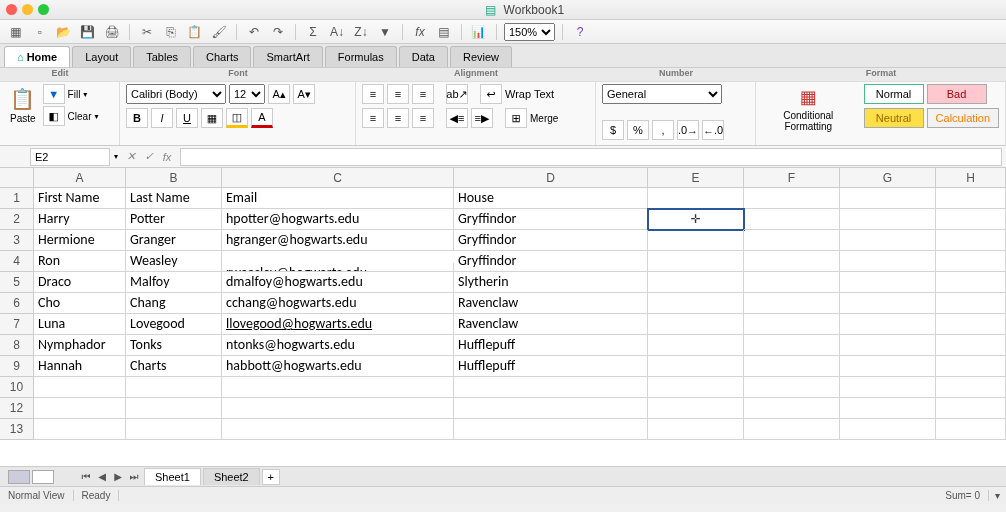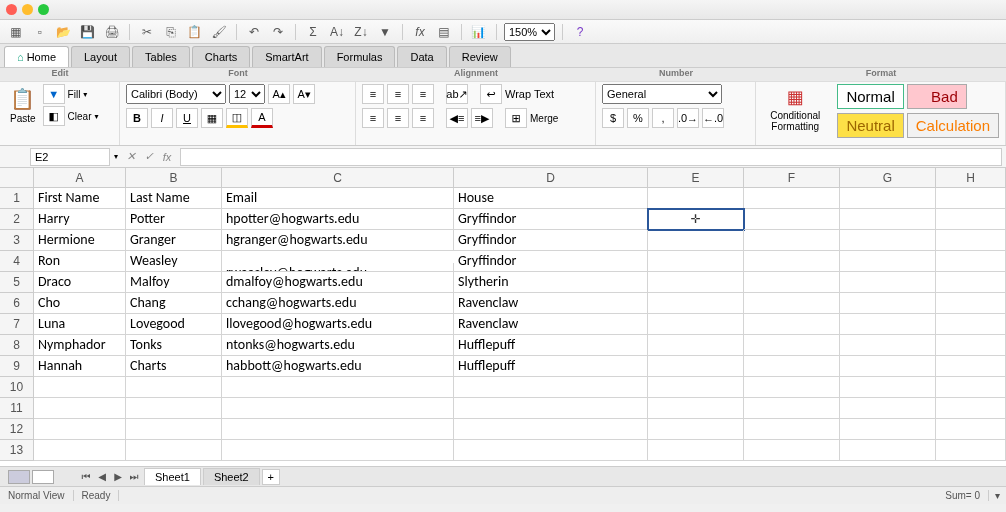--- a/index.html
+++ b/index.html
@@ -8,33 +8,33 @@
 .traffic { display: flex; gap: 5px; }
 .traffic span { width: 11px; height: 11px; border-radius: 50%; display: inline-block; }
 .tl-red { background: #ff5f56; } .tl-yel { background: #ffbd2e; } .tl-grn { background: #27c93f; }
 .title-center { flex: 1; text-align: center; color: #444; font-size: 12px; }
 .qat { height: 24px; background: linear-gradient(#fafafa,#efefef); display: flex; align-items: center; gap: 4px; padding: 0 6px; border-bottom: 1px solid #ccc; }
 .qat-btn { width: 20px; height: 18px; display: inline-flex; align-items: center; justify-content: center; font-size: 12px; color: #555; cursor: pointer; }
 .qat-sep { width: 1px; height: 16px; background: #ccc; margin: 0 3px; }
 .zoom-sel { font-size: 11px; height: 18px; }
 .ribbon-tabs { height: 24px; display: flex; gap: 2px; padding: 0 4px; background: #e8e8e8; border-bottom: 1px solid #ccc; align-items: flex-end; }
 .ribbon-tab { padding: 4px 12px; background: #d8d8d8; border: 1px solid #bbb; border-bottom: none; border-radius: 3px 3px 0 0; cursor: pointer; font-size: 11px; }
-.ribbon-tab.active { background: #fff; font-weight: normal; }
+.ribbon-tab.active { background: #fff; font-weight: bold; }
 .home-ico { color: #2a8; margin-right: 3px; }
 .ribbon-body { height: 64px; background: #f9f9f9; border-bottom: 1px solid #ccc; display: flex; }
 .group { border-right: 1px solid #ddd; padding: 2px 6px; display: flex; flex-direction: column; position: relative; }
 .ribbon-labels { height: 14px; background: #eaeaea; display: flex; font-size: 9px; color: #777; border-bottom: 1px solid #ddd; }
 .ribbon-labels span { text-align: center; font-weight: bold; }
 .big-btn { display: flex; flex-direction: column; align-items: center; justify-content: center; gap: 2px; padding: 2px 4px; cursor: pointer; font-size: 10px; }
 .row { display: flex; gap: 3px; align-items: center; }
 .mini { width: 22px; height: 20px; border: 1px solid #ccc; background: #fff; display: inline-flex; align-items: center; justify-content: center; font-size: 11px; cursor: pointer; }
 .font-sel { width: 100px; height: 20px; font-size: 11px; }
 .size-sel { width: 36px; height: 20px; font-size: 11px; }
 .fmt-sel { width: 120px; height: 20px; font-size: 11px; }
-.cell-style { border: 1px solid #aaa; padding: 3px 8px; font-size: 15px; min-width: 60px; display: inline-block; text-align: right; }
+.cell-style { border: 1px solid #aaa; padding: 3px 8px; font-size: 11px; min-width: 60px; display: inline-block; text-align: center; }
 .namebox-row { height: 22px; display: flex; align-items: center; background: #f5f5f5; border-bottom: 1px solid #ccc; }
 .namebox { width: 80px; height: 18px; margin-left: 30px; border: 1px solid #ccc; background: #fff; font-size: 11px; padding: 0 4px; }
 .fx-btn { width: 18px; height: 18px; display: inline-flex; align-items: center; justify-content: center; color: #888; font-style: italic; font-size: 11px; }
 .formula-bar { flex: 1; height: 18px; border: 1px solid #ccc; background: #fff; margin: 0 4px; }
 .grid-area { height: 298px; overflow: hidden; background: #fff; display: flex; flex-direction: column; }
 .col-headers { display: flex; height: 20px; border-bottom: 1px solid #ccc; }
 .corner { width: 34px; background: #f5f5f5; border-right: 1px solid #ccc; }
 .ch { background: #f5f5f5; border-right: 1px solid #ccc; display: flex; align-items: center; justify-content: center; font-size: 12px; color: #555; }
 .grid-rows { flex: 1; overflow: auto; }
 .grow { display: flex; height: 21px; }
@@ -55,20 +55,24 @@
 </style>
 </head>
 <body>
 
 <div class="titlebar">
   <div class="traffic">
     <span class="tl-red"></span>
     <span class="tl-yel"></span>
     <span class="tl-grn"></span>
   </div>
+  <div class="title-center">
+    <span class="doc-ico">▤</span>
+    <span>Workbook1</span>
+  </div>
 </div>
 
 <div class="qat">
   <span class="qat-btn">▦</span>
   <span class="qat-btn">▫</span>
   <span class="qat-btn">📂</span>
   <span class="qat-btn">💾</span>
   <span class="qat-btn">🖨</span>
   <div class="qat-sep"></div>
   <span class="qat-btn">✂</span>
@@ -179,21 +183,21 @@
       <span style="width:6px"></span>
       <span class="mini">◀≡</span>
       <span class="mini">≡▶</span>
       <span style="width:6px"></span>
       <span class="mini">⊞</span>
       <span style="font-size:10px">Merge</span>
     </div>
   </div>
 
   <div class="group" style="width:160px">
-    <div class="row" style="margin-bottom:4px">
+    <div class="row" style="margin-bottom:16px">
       <select class="fmt-sel"><option>General</option></select>
     </div>
     <div class="row">
       <span class="mini">$</span>
       <span class="mini">%</span>
       <span class="mini">,</span>
       <span class="mini">.0→</span>
       <span class="mini">←.0</span>
     </div>
   </div>
@@ -305,21 +309,21 @@
         <div class="cell" style="width: 194px;">Ravenclaw</div>
         <div class="cell" style="width: 96px;"></div>
         <div class="cell" style="width: 96px;"></div>
         <div class="cell" style="width: 96px;"></div>
         <div class="cell" style="width: 70px;"></div>
       </div>
       <div class="grow">
         <div class="rh">7</div>
         <div class="cell" style="width: 92px;">Luna</div>
         <div class="cell" style="width: 96px;">Lovegood</div>
-        <div class="cell" style="width: 232px;">llovegood@hogwarts.edu</div>
+        <div class="cell" style="width: 232px; text-decoration: underline;">llovegood@hogwarts.edu</div>
         <div class="cell" style="width: 194px;">Ravenclaw</div>
         <div class="cell" style="width: 96px;"></div>
         <div class="cell" style="width: 96px;"></div>
         <div class="cell" style="width: 96px;"></div>
         <div class="cell" style="width: 70px;"></div>
       </div>
       <div class="grow">
         <div class="rh">8</div>
         <div class="cell" style="width: 92px;">Nymphador</div>
         <div class="cell" style="width: 96px;">Tonks</div>
@@ -336,31 +340,20 @@
         <div class="cell" style="width: 96px;">Charts</div>
         <div class="cell" style="width: 232px;">habbott@hogwarts.edu</div>
         <div class="cell" style="width: 194px;">Hufflepuff</div>
         <div class="cell" style="width: 96px;"></div>
         <div class="cell" style="width: 96px;"></div>
         <div class="cell" style="width: 96px;"></div>
         <div class="cell" style="width: 70px;"></div>
       </div>
       <div class="grow">
         <div class="rh">10</div>
-        <div class="cell" style="width: 92px;"></div>
-        <div class="cell" style="width: 96px;"></div>
-        <div class="cell" style="width: 232px;"></div>
-        <div class="cell" style="width: 194px;"></div>
-        <div class="cell" style="width: 96px;"></div>
-        <div class="cell" style="width: 96px;"></div>
-        <div class="cell" style="width: 96px;"></div>
-        <div class="cell" style="width: 70px;"></div>
-      </div>
-      <div class="grow">
-        <div class="rh">11</div>
         <div class="cell" style="width: 92px;"></div>
         <div class="cell" style="width: 96px;"></div>
         <div class="cell" style="width: 232px;"></div>
         <div class="cell" style="width: 194px;"></div>
         <div class="cell" style="width: 96px;"></div>
         <div class="cell" style="width: 96px;"></div>
         <div class="cell" style="width: 96px;"></div>
         <div class="cell" style="width: 70px;"></div>
       </div>
       <div class="grow">

